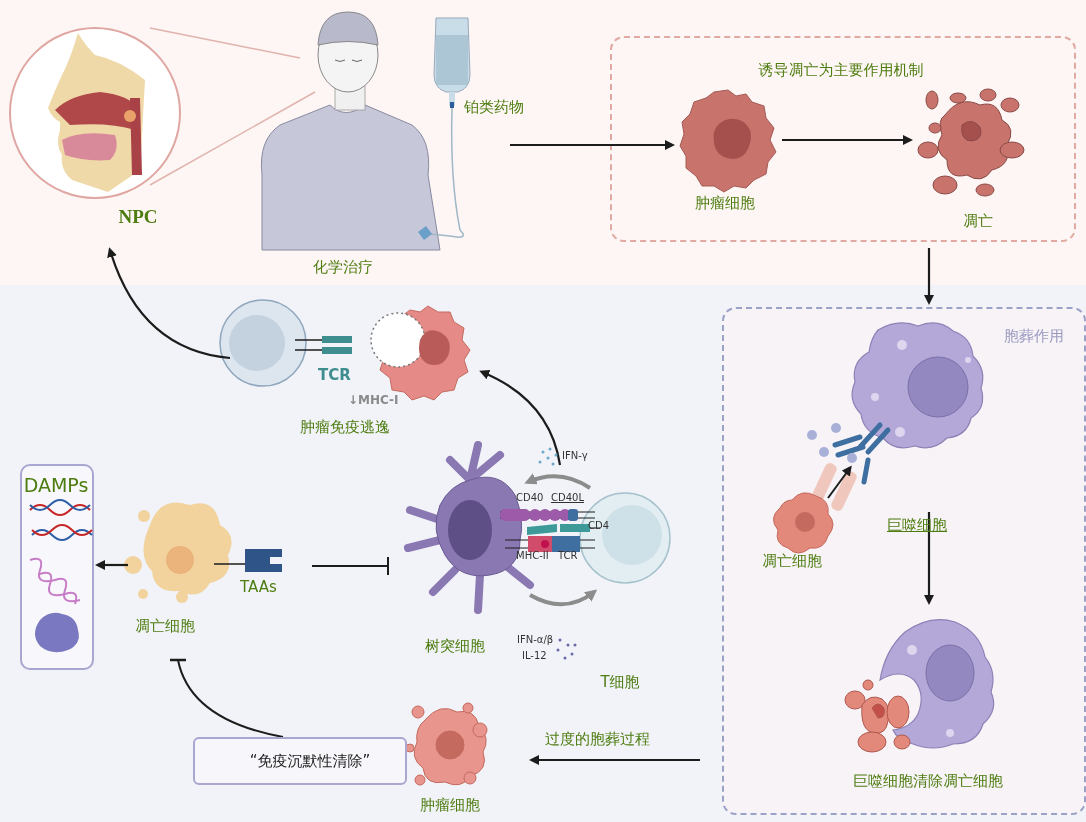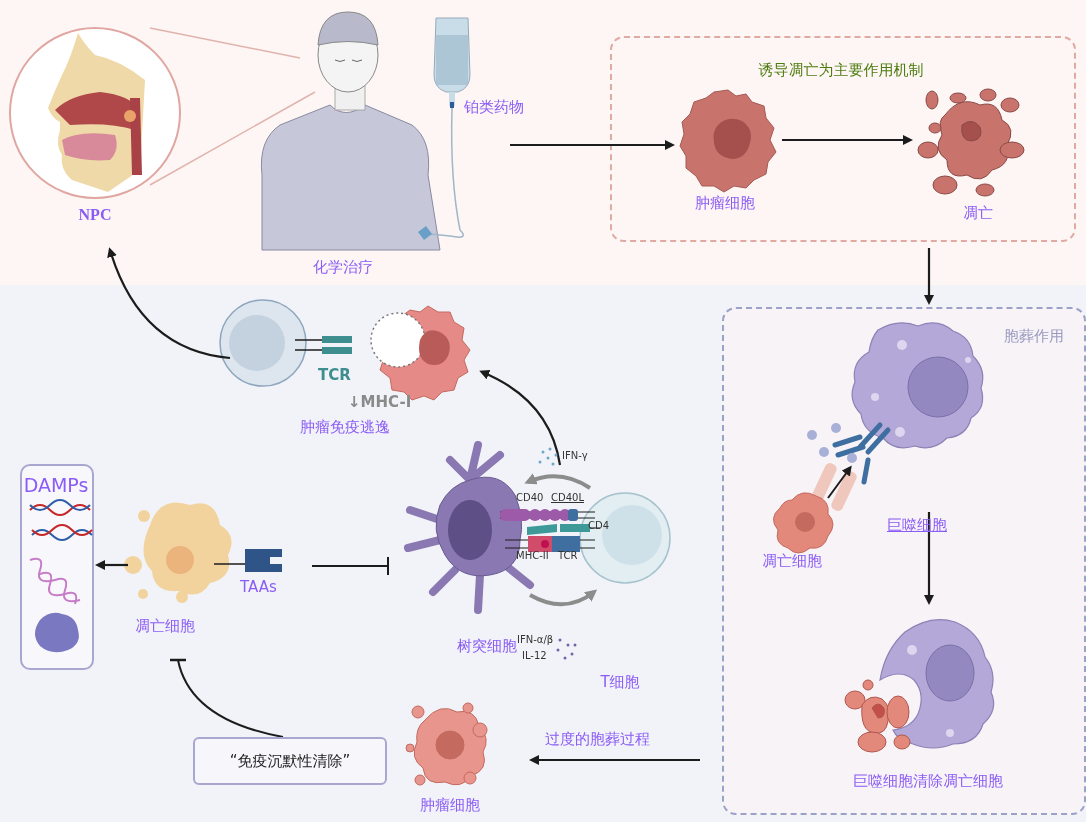--- a/index.html
+++ b/index.html
@@ -1,32 +1,32 @@
 <!DOCTYPE html>
 <html><head>
 <meta charset="utf-8">
 <style>
   html,body{margin:0;padding:0;}
   body{width:1086px;height:822px;position:relative;overflow:hidden;background:#fdf8f7;font-family:"DejaVu Sans","Liberation Sans",sans-serif;color:#1c1c1c;}
   .abs{position:absolute;}
   .top-bg{left:0;top:0;width:1086px;height:285px;background:#fdf6f4;}
   .bottom-bg{left:0;top:285px;width:1086px;height:537px;background:#f1f3f8;}
-  .lbl{position:absolute;white-space:nowrap;font-size:15px;color:#8b5cf6;}
+  .lbl{position:absolute;white-space:nowrap;font-size:15px;color:#4d7c0f;}
   .lbl.center{transform:translateX(-50%);}
   .small{font-size:10px;color:#333;}
   .box-apop{left:610px;top:36px;width:462px;height:202px;border:2px dashed #e0aaa2;border-radius:14px;}
   .box-eff{left:722px;top:307px;width:360px;height:504px;border:2px dashed #9aa2c8;border-radius:14px;background:#f7f3f7;}
   .box-title-apop{left:841px;top:49px;font-size:15px;color:#4d7c0f;transform:translateX(-50%);margin-top:12px;}
   .box-title-eff{left:1064px;top:327px;font-size:15px;color:#9a9ac0;transform:translateX(-100%);}
   .damps-box{left:20px;top:464px;width:70px;height:202px;border:2px solid #a9a6cf;border-radius:10px;background:#f8f8fc;}
-  .silence-box{left:193px;top:737px;width:190px;height:44px;border:2px solid #a9a6cf;border-radius:6px;background:#f6f6fb;display:flex;align-items:center;justify-content:center;font-size:15px;}
+  .silence-box{left:193px;top:737px;width:190px;height:44px;border:2px solid #a9a6cf;border-radius:6px;background:#f6f6fb;display:flex;align-items:center;justify-content:center;font-size:15px;padding-left:20px;}
   svg.layer{position:absolute;left:0;top:0;}
-  .npc{font-family:"Liberation Serif","DejaVu Serif",serif;font-weight:bold;font-size:16px;}
+  .npc{font-family:"Liberation Serif","DejaVu Serif",serif;font-weight:bold;font-size:19px;margin-left:43px;}
   .tcr{color:#3e8d8f;font-weight:bold;font-size:15px;}
-  .mhc{color:#8a8a8a;font-weight:bold;font-size:15px;}
+  .mhc{color:#8a8a8a;font-weight:bold;font-size:12px;}
 </style>
 </head>
 <body>
 
 <div class="abs top-bg"></div>
 <div class="abs bottom-bg"></div>
 <div class="abs box-apop"></div>
 <div class="abs box-eff"></div>
 <div class="abs damps-box"></div>
 
@@ -249,40 +249,40 @@
   </g>
   <path d="M700,760 L532,760" stroke="#1c1c1c" stroke-width="2.2" marker-end="url(#ah)"></path>
 </svg>
 
 <div class="lbl npc center" style="left:95px;top:206px;">NPC</div>
 <div class="lbl center" style="left:343px;top:258px;">化学治疗</div>
 <div class="lbl" style="left:464px;top:98px;">铂类药物</div>
 
 <div class="lbl box-title-apop">诱导凋亡为主要作用机制</div>
 <div class="lbl center" style="left:725px;top:194px;">肿瘤细胞</div>
-<div class="lbl center" style="left:978px;top:204px;">凋亡</div>
+<div class="lbl center" style="left:978px;top:212px;">凋亡</div>
 
 <div class="lbl box-title-eff">胞葬作用</div>
 <div class="lbl" style="left:887px;top:516px;text-decoration:underline;">巨噬细胞</div>
 <div class="lbl" style="left:762px;top:552px;">凋亡细胞</div>
 <div class="lbl center" style="left:928px;top:772px;">巨噬细胞清除凋亡细胞</div>
 
 <div class="lbl tcr" style="left:318px;top:366px;">TCR</div>
 <div class="lbl mhc" style="left:348px;top:393px;">↓MHC-I</div>
 <div class="lbl center" style="left:345px;top:418px;">肿瘤免疫逃逸</div>
 
 <div class="lbl small" style="left:562px;top:450px;">IFN-γ</div>
 <div class="lbl small" style="left:516px;top:492px;">CD40</div>
 <div class="lbl small" style="left:551px;top:492px;text-decoration:underline;">CD40L</div>
 <div class="lbl small" style="left:588px;top:520px;">CD4</div>
 <div class="lbl small" style="left:516px;top:550px;">MHC-II</div>
 <div class="lbl small" style="left:558px;top:550px;">TCR</div>
 <div class="lbl small" style="left:517px;top:634px;">IFN-α/β</div>
 <div class="lbl small" style="left:522px;top:650px;">IL-12</div>
-<div class="lbl center" style="left:455px;top:637px;margin-left:32px;">树突细胞</div>
+<div class="lbl center" style="left:455px;top:637px;">树突细胞</div>
 <div class="lbl center" style="left:620px;top:637px;margin-top:36px;">T细胞</div>
 
 <div class="lbl center" style="left:165px;top:617px;">凋亡细胞</div>
 <div class="lbl" style="left:240px;top:578px;">TAAs</div>
 <div class="lbl center" style="left:56px;top:474px;font-size:19px;">DAMPs</div>
 
 <div class="abs silence-box">
     <span>“免疫沉默性清除”</span>
   </div>
 <div class="lbl center" style="left:450px;top:796px;">肿瘤细胞</div>

